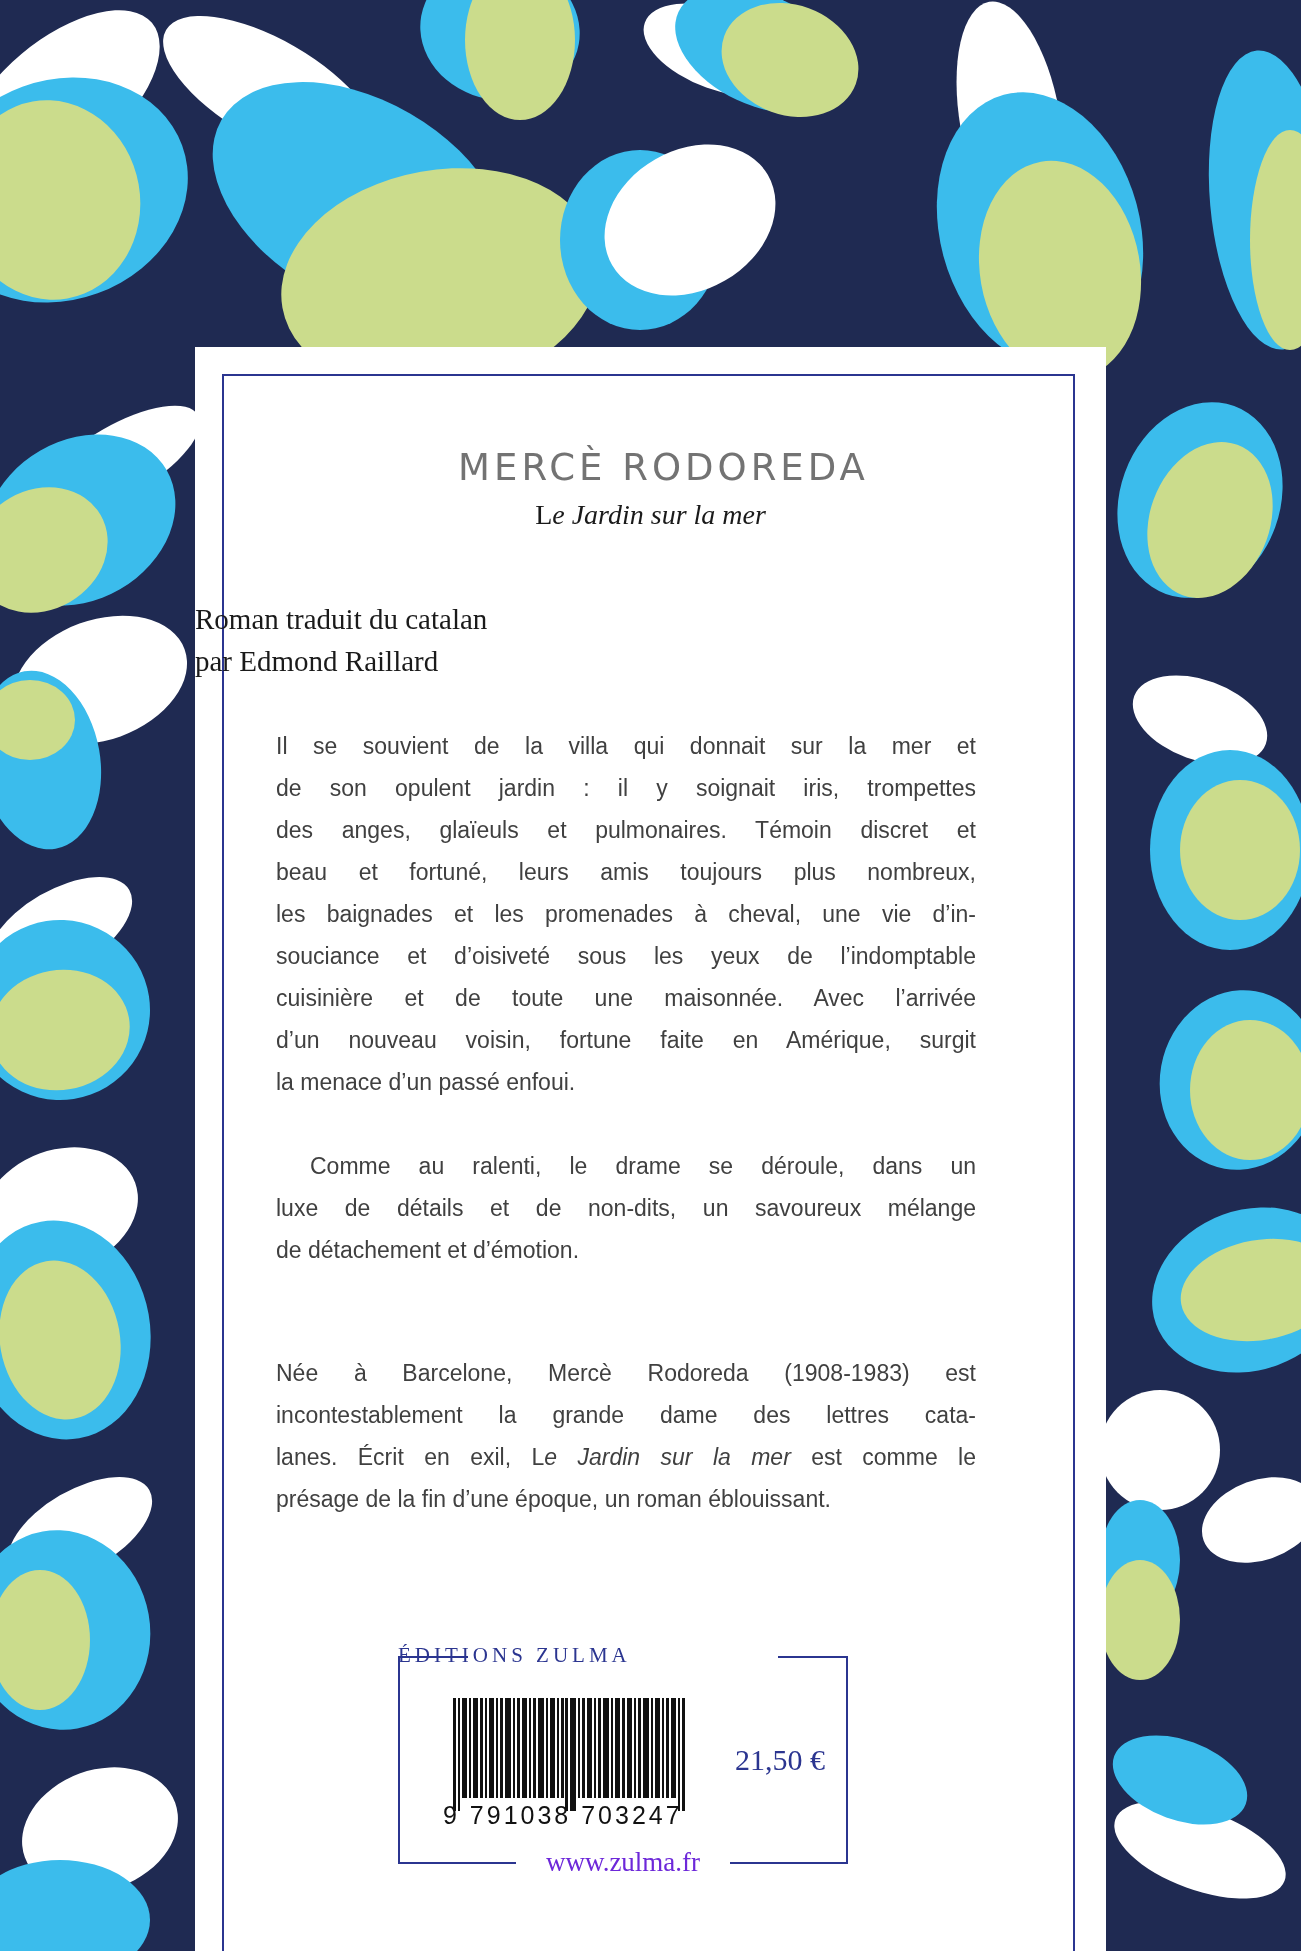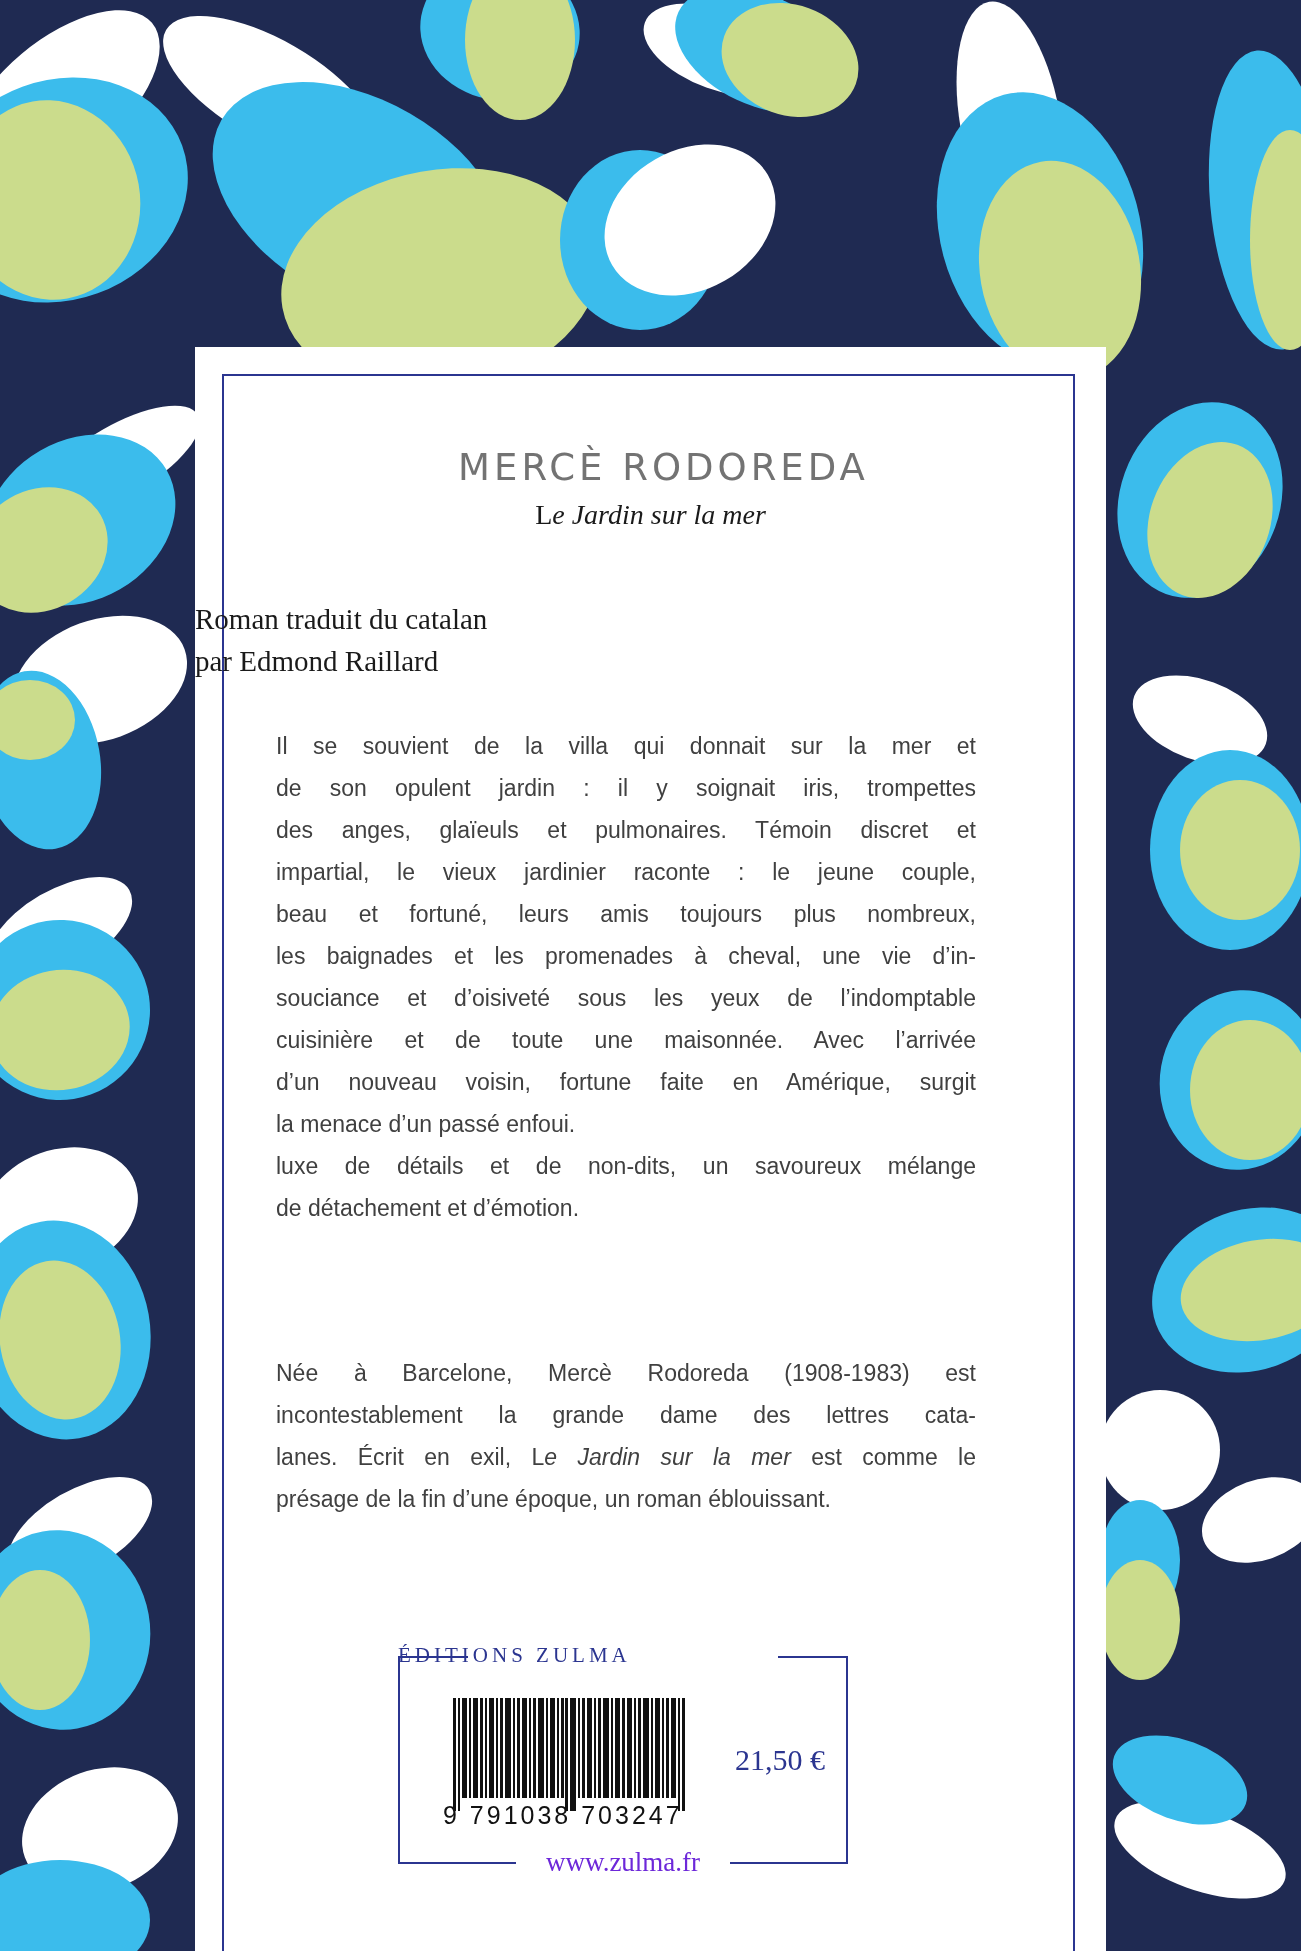--- a/index.html
+++ b/index.html
@@ -86,29 +86,29 @@
   <div class="author">MERCÈ RODOREDA</div>
   <div class="title"><span>L</span><i>e Jardin sur la mer</i></div>
 
   <div class="trans" style="top:252px;">Roman traduit du catalan</div>
   <div class="trans" style="top:294px;">par Edmond Raillard</div>
 
   <div class="body" style="top:378px;" id="p1">
       <span class="line">Il se souvient de la villa qui donnait sur la mer et</span>
       <span class="line">de son opulent jardin : il y soignait iris, trompettes</span>
       <span class="line">des anges, glaïeuls et pulmonaires. Témoin discret et</span>
-      <span class="line">impartial, le vieux jardinier raconte : le jeune couple,</span>
       <span class="line">beau et fortuné, leurs amis toujours plus nombreux,</span>
       <span class="line">les baignades et les promenades à cheval, une vie d’in-</span>
       <span class="line">souciance et d’oisiveté sous les yeux de l’indomptable</span>
       <span class="line">cuisinière et de toute une maisonnée. Avec l’arrivée</span>
       <span class="line">d’un nouveau voisin, fortune faite en Amérique, surgit</span>
       <span class="line last">la menace d’un passé enfoui.</span>
     </div>
   <div class="body" style="top:798px;" id="p2">
+      <span class="line" style="padding-left: 34px;">Comme au ralenti, le drame se déroule, dans un</span>
       <span class="line">luxe de détails et de non-dits, un savoureux mélange</span>
       <span class="line last">de détachement et d’émotion.</span>
     </div>
 
   <div class="body" style="top:1005px;">
     <span class="line">Née à Barcelone, Mercè Rodoreda (1908-1983) est</span>
     <span class="line">incontestablement la grande dame des lettres cata-</span>
     <span class="line"><span>lanes. Écrit en exil, </span><span>L</span><i>e Jardin sur la mer</i><span> est comme le</span></span>
     <span class="line last">présage de la fin d’une époque, un roman éblouissant.</span>
   </div>

